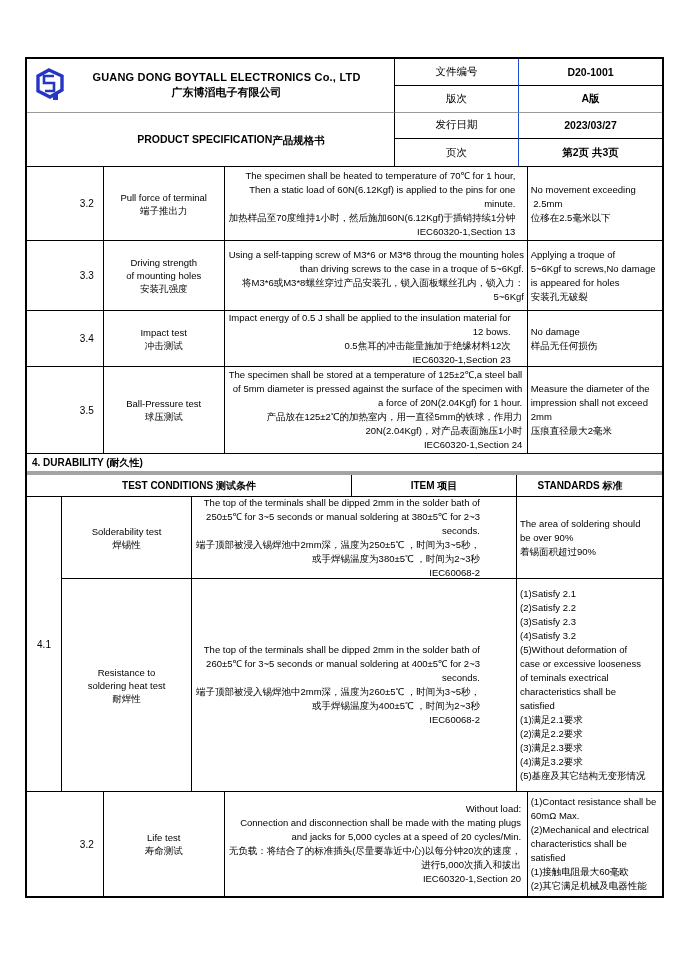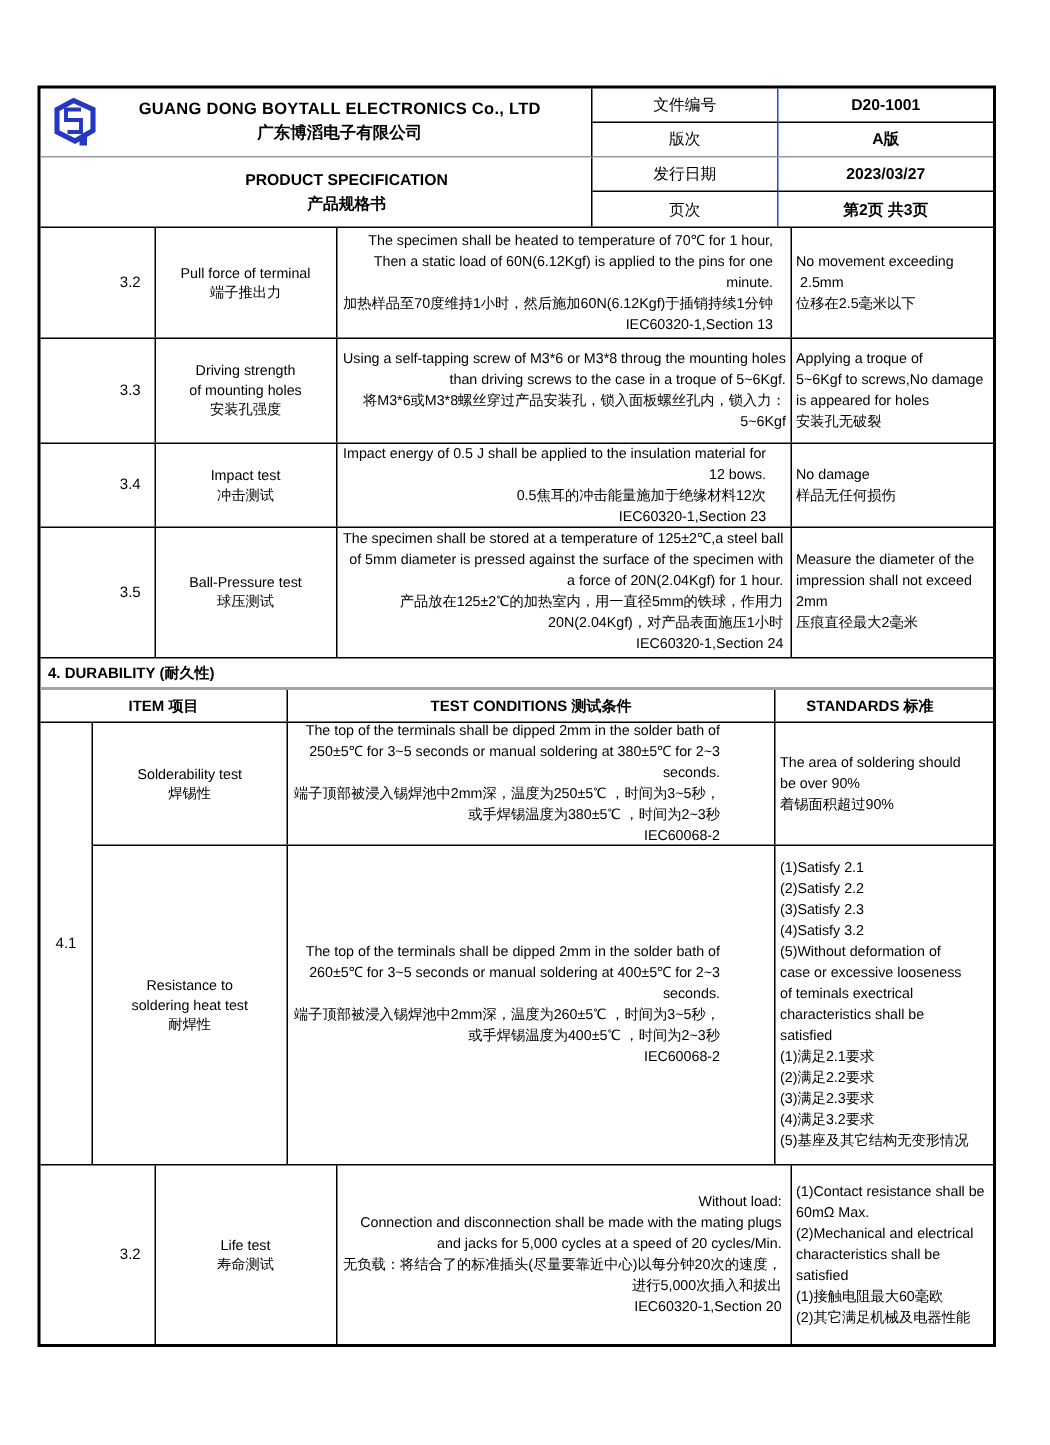--- a/index.html
+++ b/index.html
@@ -1,45 +1,45 @@
 <!DOCTYPE html>
 <html><head>
 <meta charset="utf-8">
 <style>
   * { margin:0; padding:0; box-sizing:border-box; }
   html,body { width:700px; height:963px; background:#ffffff; font-family:"Liberation Sans", sans-serif; color:#000; }
   .page { position:relative; width:700px; height:963px; background:#fff; }
   .frame { position:absolute; left:25px; top:57px; width:639px; height:841px; border:2px solid #000; display:flex; flex-direction:column; background:#fff; }
 
   
-  .hdr { display:grid; grid-template-columns:368px 124px 1fr; grid-template-rows:repeat(4,1fr); height:93px; border-bottom:1px solid #000; flex:0 0 auto; }
+  .hdr { display:grid; grid-template-columns:368px 124px 1fr; grid-template-rows:repeat(4,1fr); height:108px; border-bottom:1px solid #000; flex:0 0 auto; }
   .hdr > div { overflow:hidden; }
   .h-company { grid-column:1; grid-row:1/3; border-right:1px solid #000; border-bottom:1px solid #9a9a9a; display:flex; align-items:center; }
-  .h-title   { grid-column:1; grid-row:3/5; border-right:1px solid #000; display:flex; flex-direction:column; align-items:center; justify-content:center;padding-left:41px; }
+  .h-title   { grid-column:1; grid-row:3/5; border-right:1px solid #000; display:flex; flex-direction:row; align-items:center; justify-content:center;padding-left:41px; }
   .h-lab { border-right:1px solid #1d4ed8; border-bottom:1px solid #000; display:flex; align-items:center; justify-content:center; font-size:10.5px; }
   .h-val { border-bottom:1px solid #000; display:flex; align-items:center; justify-content:center; font-size:10.5px; font-weight:bold; }
   .gray-b { border-bottom-color:#9a9a9a !important; }
   .nob { border-bottom:none !important; }
   .logo-wrap { width:46px; display:flex; align-items:center; justify-content:center; flex:0 0 auto; }
   .co-text { flex:1; text-align:center; padding-right:14px; }
   .co-en { font-size:11px; font-weight:bold; letter-spacing:0.2px; }
   .co-cn { font-size:11px; font-weight:bold; margin-top:2px; }
   .t-en { font-size:10.5px; font-weight:bold; }
   .t-cn { font-size:10.5px; font-weight:bold; margin-top:3px; }
 
   
   .row { display:flex; border-bottom:1px solid #000; flex:0 0 auto; }
   .row.last { border-bottom:none; flex:1 1 auto; }
   .c { border-right:1px solid #000; display:flex; align-items:center; overflow:hidden; }
   .c:last-child { border-right:none; }
   .c-no   { width:35px;  justify-content:center; font-size:10px;margin-left:44px; }
   .c-item { width:130px; justify-content:center; text-align:center; font-size:9.5px; line-height:13px; white-space:pre-wrap; }
   .c-cond { width:325px; font-size:9.5px; line-height:14px; padding:2px 2px 2px 4px; white-space:pre-wrap; text-align:right; }
   .c-std  { width:144px; font-size:9.5px; line-height:14px; padding:2px 1px 2px 3px; white-space:pre-wrap; text-align:left; }
-  .sec-title { padding-left:5px; font-size:10px; font-weight:bold; display:flex; align-items:center; height:21px; border-bottom:2px solid #a3a3a3; flex:0 0 auto; }
+  .sec-title { padding-left:5px; font-size:10px; font-weight:bold; display:flex; align-items:center; height:21px; border-bottom:4px solid #a3a3a3; flex:0 0 auto; }
   .cols { display:flex; height:22px; border-bottom:1px solid #000; flex:0 0 auto; font-weight:bold; font-size:10px; }
   .cols .c { justify-content:center; }
   .col-item { width:165px; }
   .col-cond { width:325px; }
   .col-std  { width:126px; }
 
   
   .merge41 { display:flex; border-bottom:1px solid #000; flex:0 0 auto; height:295px; }
   .merge41 .num { width:35px; border-right:1px solid #000; display:flex; align-items:center; justify-content:center; font-size:10px; flex:0 0 auto; }
   .merge41 .sub { flex:1; display:flex; flex-direction:column; }
@@ -138,22 +138,22 @@
 IEC60320-1,Section 24</div>
       <div class="c c-std">Measure the diameter of the
 impression shall not exceed
 2mm
 压痕直径最大2毫米</div>
     </div>
 
     <div class="sec-title">4. DURABILITY  (耐久性)</div>
 
     <div class="cols">
+      <div class="c col-cond">TEST CONDITIONS 测试条件</div>
       <div class="c col-item">ITEM 项目</div>
-      <div class="c col-cond">TEST CONDITIONS 测试条件</div>
       <div class="c col-std">STANDARDS 标准</div>
     </div>
 
     <div class="merge41">
       <div class="num">4.1</div>
       <div class="sub">
         <div class="subrow first">
           <div class="c c-item">Solderability test
 焊锡性</div>
           <div class="c c-cond">The top of the terminals shall be dipped 2mm in the solder bath of

